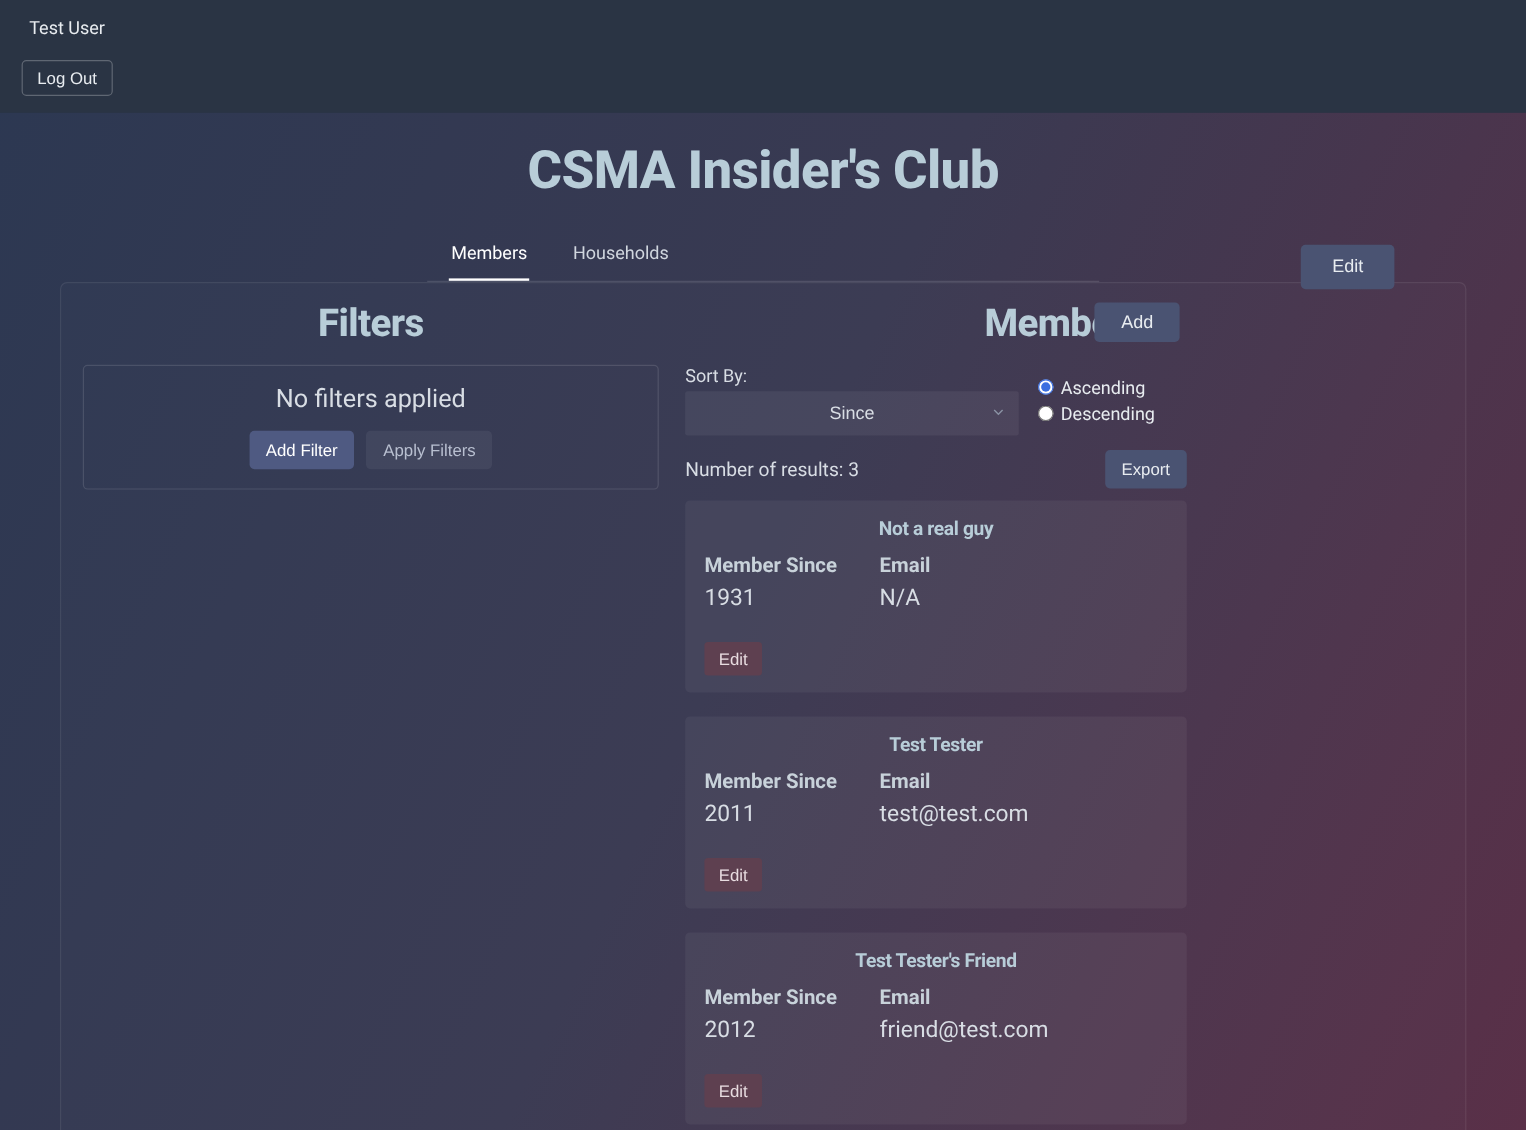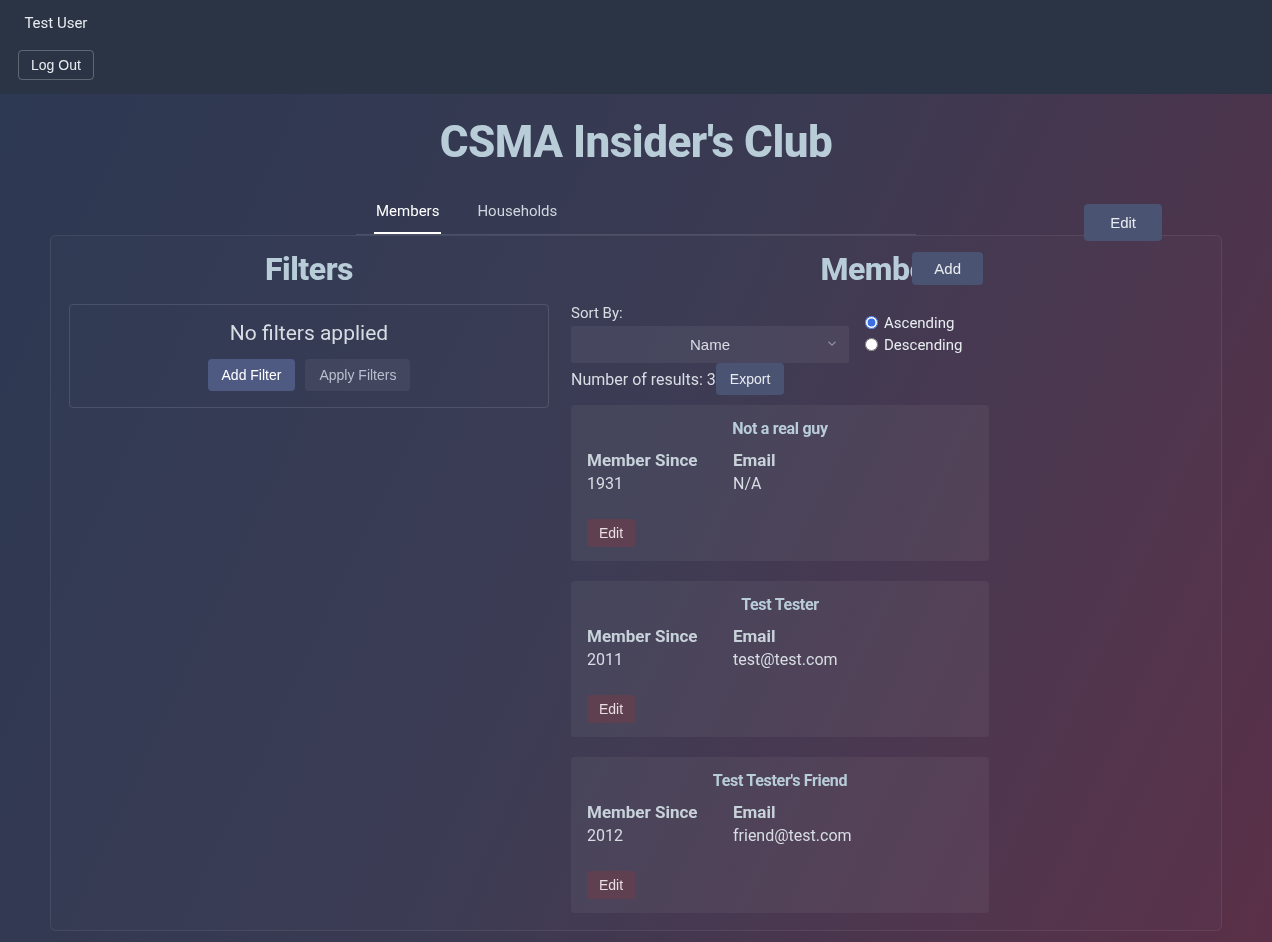--- a/index.html
+++ b/index.html
@@ -203,23 +203,23 @@
     color:#e8ecf0;
     border:none;
     padding:8px 14px;
     border-radius:4px;
     font-size:14px;
     cursor:pointer;
   }
   .results-export-row {
     display:flex;
     align-items:center;
-    justify-content:flex-start;
+    justify-content:space-between;
     width: 418px;
-    margin-top:0;
+    margin-top:12px;
   }
   
   .cards { margin-top:10px; display:flex; flex-direction:column; gap:20px; width:418px; }
   .card {
     background: rgba(255,255,255,0.05);
     border-radius:4px;
     padding: 14px 16px 14px 16px;
   }
   .card-title {
     text-align:center;
@@ -229,21 +229,21 @@
     letter-spacing:-0.3px;
   }
   .card-fields {
     display:flex;
     gap: 16px;
     margin-top:12px;
   }
   .field-col { display:flex; flex-direction:column; }
   .field-col.first { flex: 0 0 130px; }
   .field-label { font-size:17px; font-weight:700; color:#c8d2da; }
-  .field-value { font-size:16px; color:#d8dde4; margin-top:4px; }
+  .field-value { font-size:19px; color:#d8dde4; margin-top:4px; }
   .card-edit-btn {
     margin-top:26px;
     background:#5e4050;
     color:#e8dce0;
     border:none;
     padding:6px 12px;
     border-radius:3px;
     font-size:14px;
     cursor:pointer;
   }
@@ -285,21 +285,21 @@
     <div class="members-col">
       <div class="members-header-row">
         <h2 class="members-title">Members</h2>
         <button class="add-btn">Add</button>
       </div>
 
       <div class="sort-row">
         <div class="sort-col">
           <span class="sort-label">Sort By:</span>
           <div class="select-wrap">
-            <button class="select">Name</button>
+            <button class="select">Since</button>
             <span class="select-chevron">
               <svg width="14" height="14" viewBox="0 0 24 24" fill="none" stroke="currentColor" stroke-width="2">
                   <polyline points="6 9 12 15 18 9"></polyline>
                 </svg>
             </span>
           </div>
         </div>
         <div class="radio-col">
           <label class="radio-row">
             <input type="radio" name="sortdir" checked="" style="">

